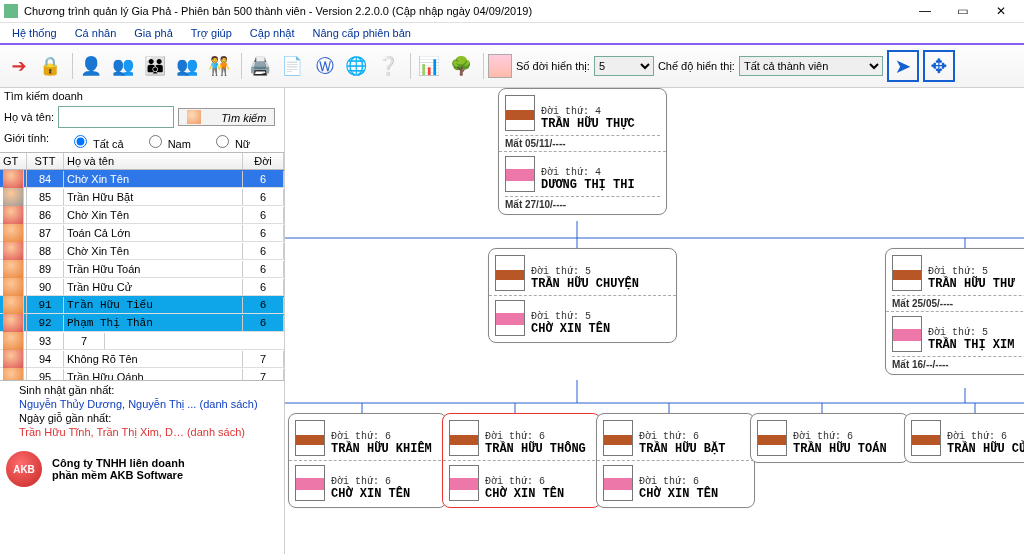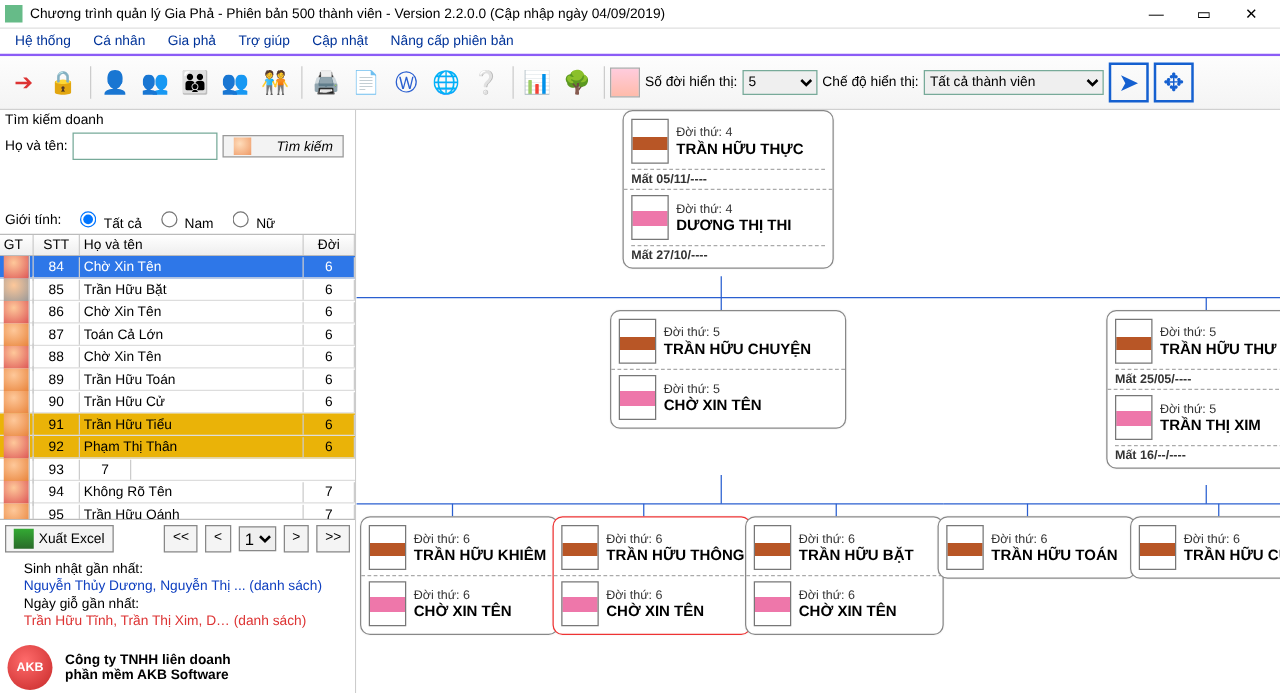--- a/index.html
+++ b/index.html
@@ -29,29 +29,29 @@
 .work { display:flex; height:472px; }
 .sidebar { width:284px; border-right:1px solid #ccc; display:flex; flex-direction:column; overflow:hidden;}
 .canvas { flex:1; position:relative; background:#fff; overflow:hidden;}
 
 
 .qs-title { padding:2px 4px; font-size:11px; }
 .searchrow { display:flex; align-items:center; gap:4px; padding:2px 4px; }
 .searchrow input[type=text]{ width:110px; height:18px; border:1px solid #7a9; }
 .searchbtn { display:flex; align-items:flex-end; gap:20px; padding:1px 8px; border:1px solid #999; background:#f3f3f3;font-style:italic;}
 .searchbtn .sicon{ width:14px; height:14px; background:radial-gradient(circle at 35% 35%, #fdb, #e96);}
-.genderrow { display:flex; align-items:center; gap:10px; padding:2px 4px;margin-top:34px; }
+.genderrow { display:flex; align-items:flex-start; gap:20px; padding:2px 4px; }
 .memhdr { text-align:center; color:#2a5fd0; font-size:14px; font-weight:500; padding:4px 0; border-bottom:1px solid #bbb;}
 .thead { display:flex; background:linear-gradient(#fff,#eee); border:1px solid #bbb; border-width:1px 0; font-size:11px;}
 .thead div, .trow div { padding:2px 3px; border-right:1px solid #ccc; overflow:hidden; white-space:nowrap;}
 .c-gt{width:20px;} .c-stt{width:30px;text-align:center;} .c-name{flex:1;} .c-gen{width:34px;text-align:center;}
 .tbody { flex:0 0 210px; overflow-y:scroll; border-bottom:1px solid #bbb;}
 .trow { display:flex; border-bottom:1px solid #ddd; height:17px; align-items:center;}
 .trow.selected { background:#2e77e8; color:#fff;}
-.trow.highlight { background:#eab308;}
+.trow.highlight { background:#0ea5e9;font-family:Liberation Mono, monospace;}
 .gicon { width:14px;height:14px; margin:0 auto;}
 .gicon.m{ background:radial-gradient(circle at 40% 30%, #fec89a, #e8833a);}
 .gicon.f{ background:radial-gradient(circle at 40% 30%, #fec89a, #d55);}
 .gicon.u{ background:radial-gradient(circle at 40% 30%, #fec89a, #999);}
 
 .pager { display:flex; align-items:center; gap:6px; padding:4px;}
 .pager .xls { border:1px solid #888; padding:2px 6px; display:flex; align-items:center; gap:4px; background:#f4f4f4;}
 .pager .xlsicon{width:16px;height:16px;background:linear-gradient(#3a3,#2a6b2a);}
 .navbtn { border:1px solid #888; padding:0 6px; height:20px; line-height:18px; background:#f4f4f4;}
 .pager select{ height:20px; border:1px solid #888;}
@@ -59,21 +59,21 @@
 .anniv { padding:2px 19px; font-size:11px; line-height:14px;}
 .anniv a { color:#1040c0; text-decoration:none;}
 
 .footer-logo { display:flex; align-items:center; gap:10px; padding:10px 6px;}
 .logo-circle{ width:36px;height:36px;border-radius:50%; background:radial-gradient(circle at 40% 35%, #ff6b6b, #c62828); color:#fff; font-size:10px; font-weight:bold;display:flex;align-items:center;justify-content:center;}
 .footer-logo .txt{ font-weight:bold; font-size:11px;}
 
 
 .node { position:absolute; border:1px solid #888; border-radius:8px; background:#fff; padding:4px 6px; box-shadow:0 0 0 1px rgba(0,0,0,0.02);}
 .node.selected{ border-color:#e33; }
-.person { display:flex; align-items:center; gap:6px; padding:2px 0;}
+.person { display:flex; align-items:flex-end; gap:6px; padding:2px 0;font-family:Liberation Mono, monospace;}
 .portrait{ width:28px; height:34px; border:1px solid #777; flex:none;}
 .portrait.m{ background:linear-gradient(#fff 40%, #b85626 40% 70%, #fff 70%);}
 .portrait.f{ background:linear-gradient(#fff 35%, #e7a 35% 70%, #fff 70%);}
 .pinfo .gen{ font-size:10px; color:#333;}
 .pinfo .nm{ font-weight:bold; font-size:12px; white-space:nowrap;}
 .death{ font-size:10px; border-top:1px dashed #aaa; margin-top:2px; padding-top:2px; color:#333;font-weight:bold;}
 .divsep{ border-top:1px dashed #aaa; margin:2px -6px; }
 
 svg.links{ position:absolute; left:0; top:0; pointer-events:none;}
 </style>
@@ -239,32 +239,20 @@
         </div>
         <div class="trow">
           <div class="c-gt">
             <div class="gicon m"></div>
           </div>
           <div class="c-stt">95</div>
           <div class="c-name">Trần Hữu Oánh</div>
           <div class="c-gen">7</div>
         </div>
       </div>
-    <div class="pager">
-      <div class="xls">
-          <div class="xlsicon"></div>
-          <span>Xuất Excel</span>
-        </div>
-      <div style="flex:1"></div>
-      <div class="navbtn">&lt;&lt;</div>
-      <div class="navbtn">&lt;</div>
-      <select><option>1</option></select>
-      <div class="navbtn">&gt;</div>
-      <div class="navbtn">&gt;&gt;</div>
-    </div>
     <div class="anniv">
       <div>Sinh nhật gần nhất:</div>
       <a href="#">Nguyễn Thủy Dương, Nguyễn Thị ... (danh sách)</a>
       <div>Ngày giỗ gần nhất:</div>
       <a href="#" style="color:#d33">Trần Hữu Tĩnh, Trần Thị Xim, D… (danh sách)</a>
     </div>
     <div class="footer-logo">
       <div class="logo-circle">AKB</div>
       <div class="txt"><span>Công ty TNHH liên doanh</span><br><span>phần mềm AKB Software</span></div>
     </div>

